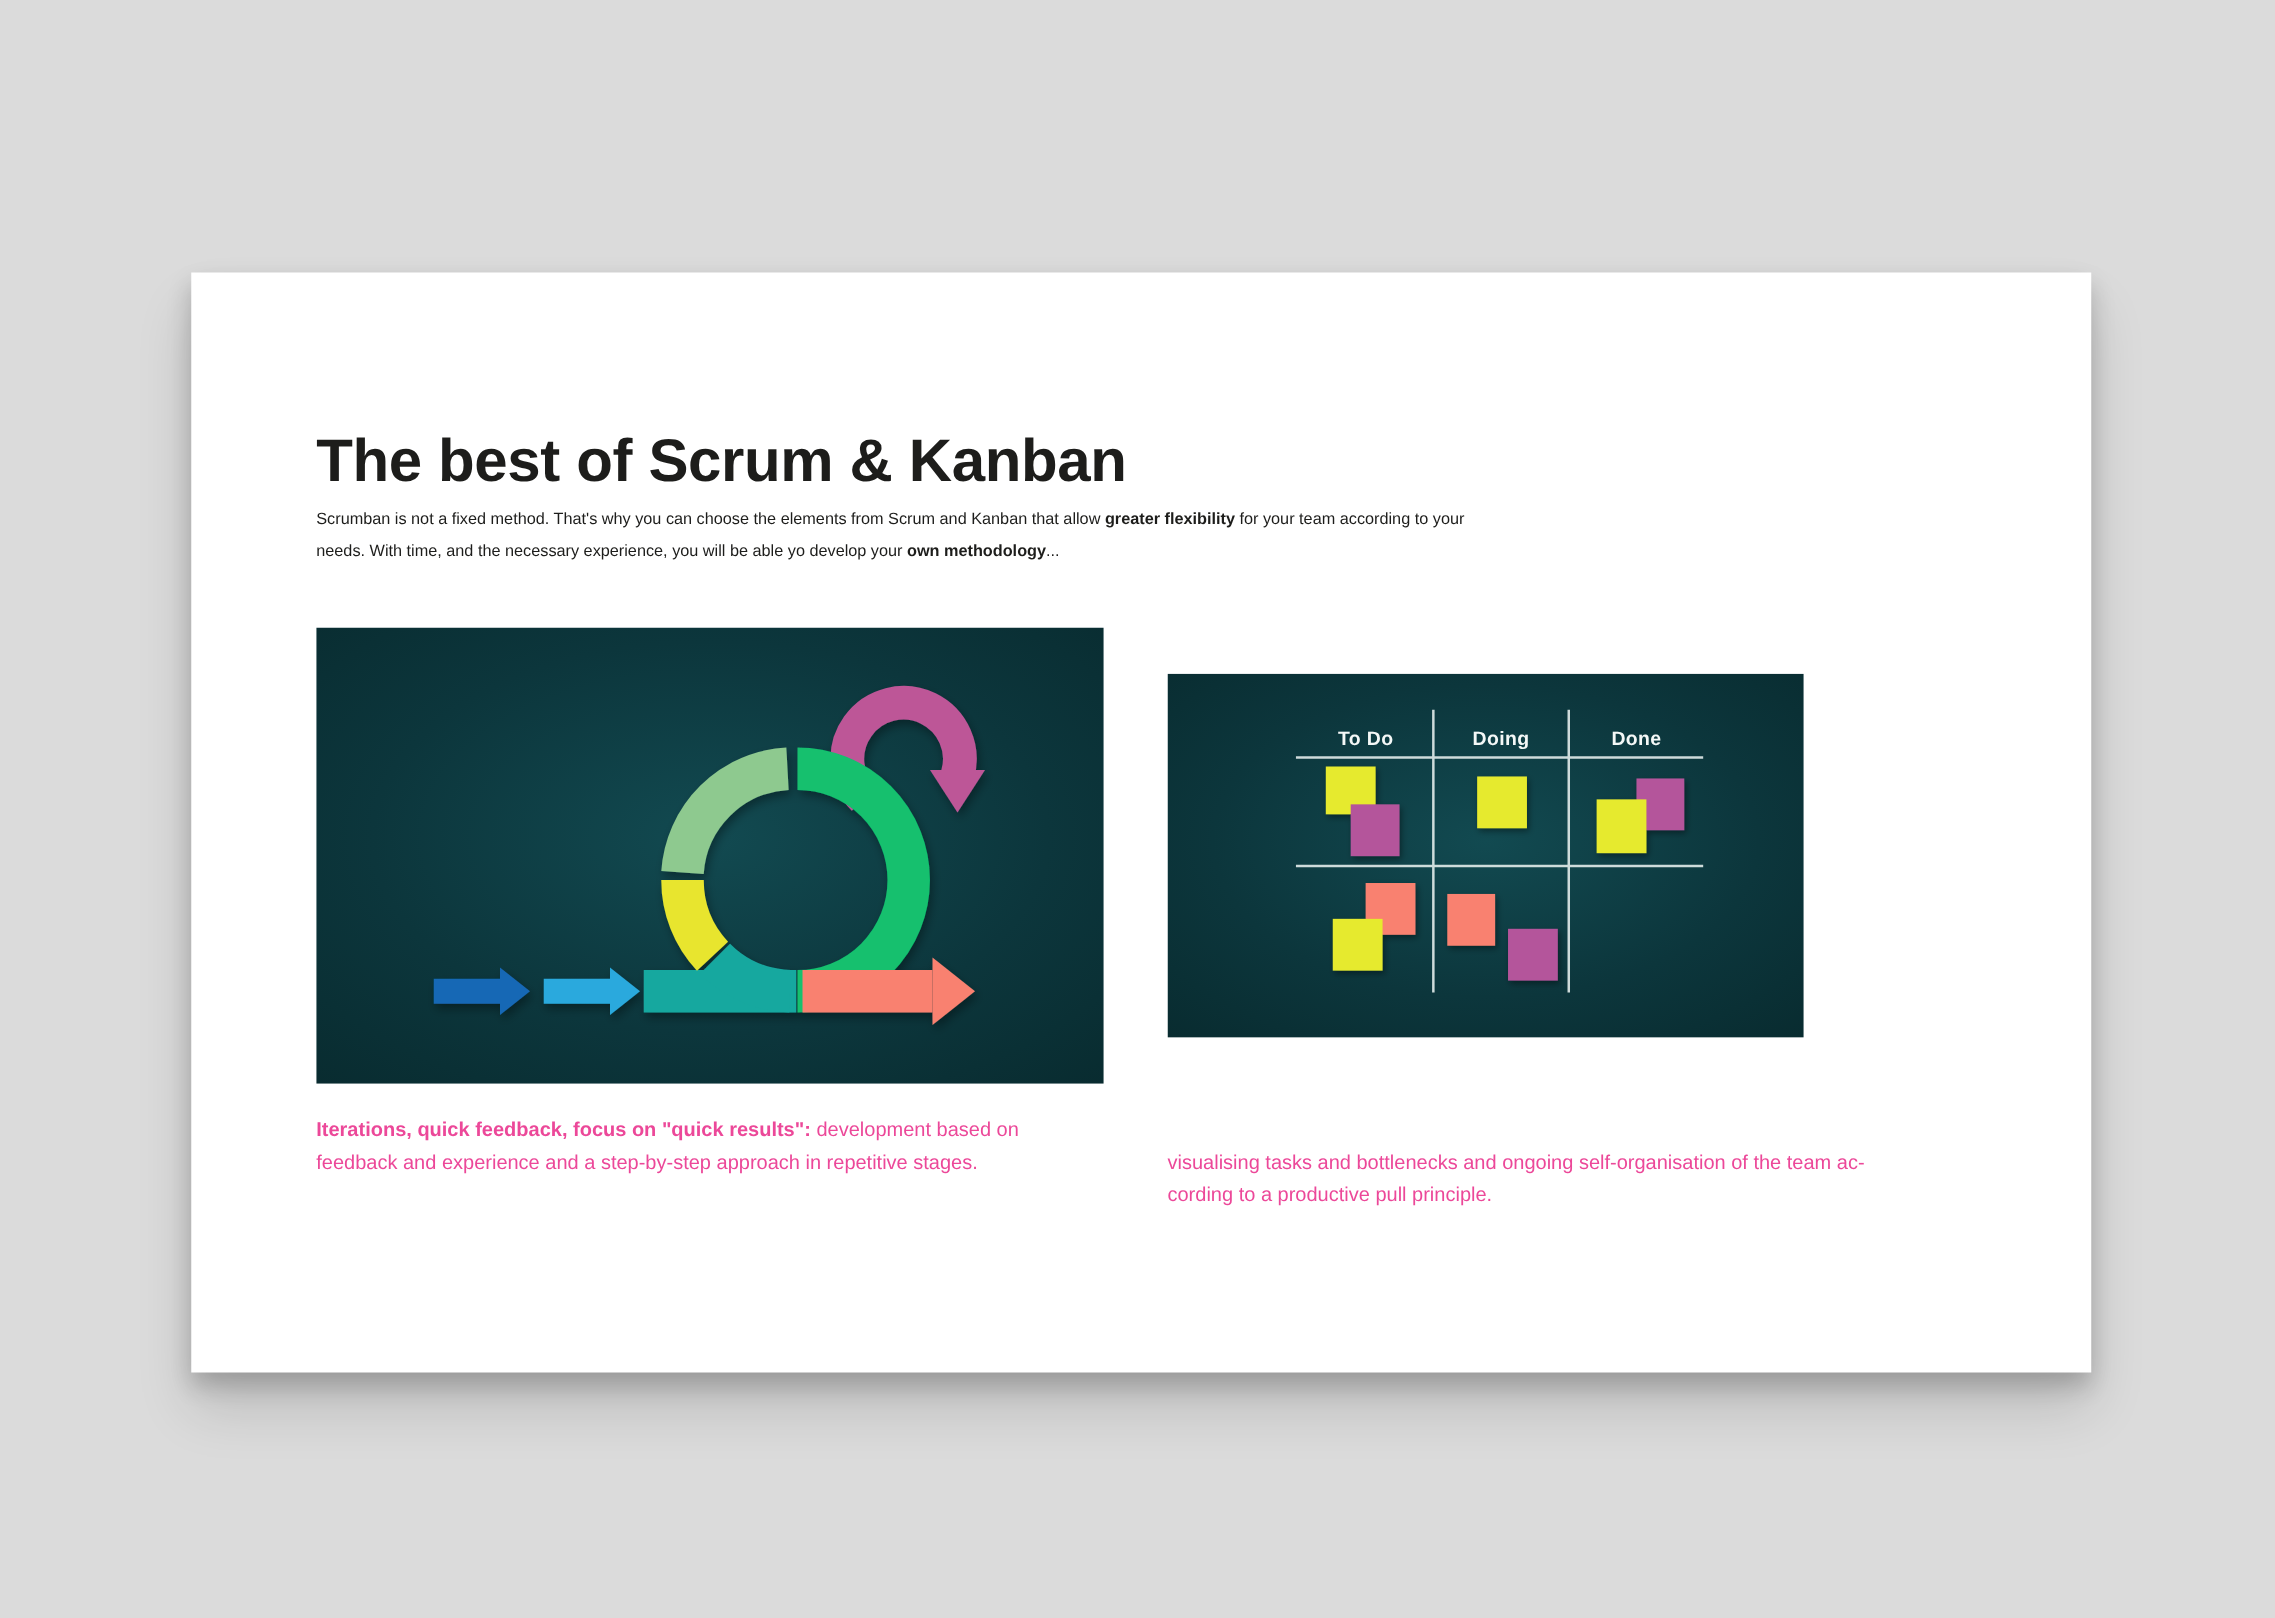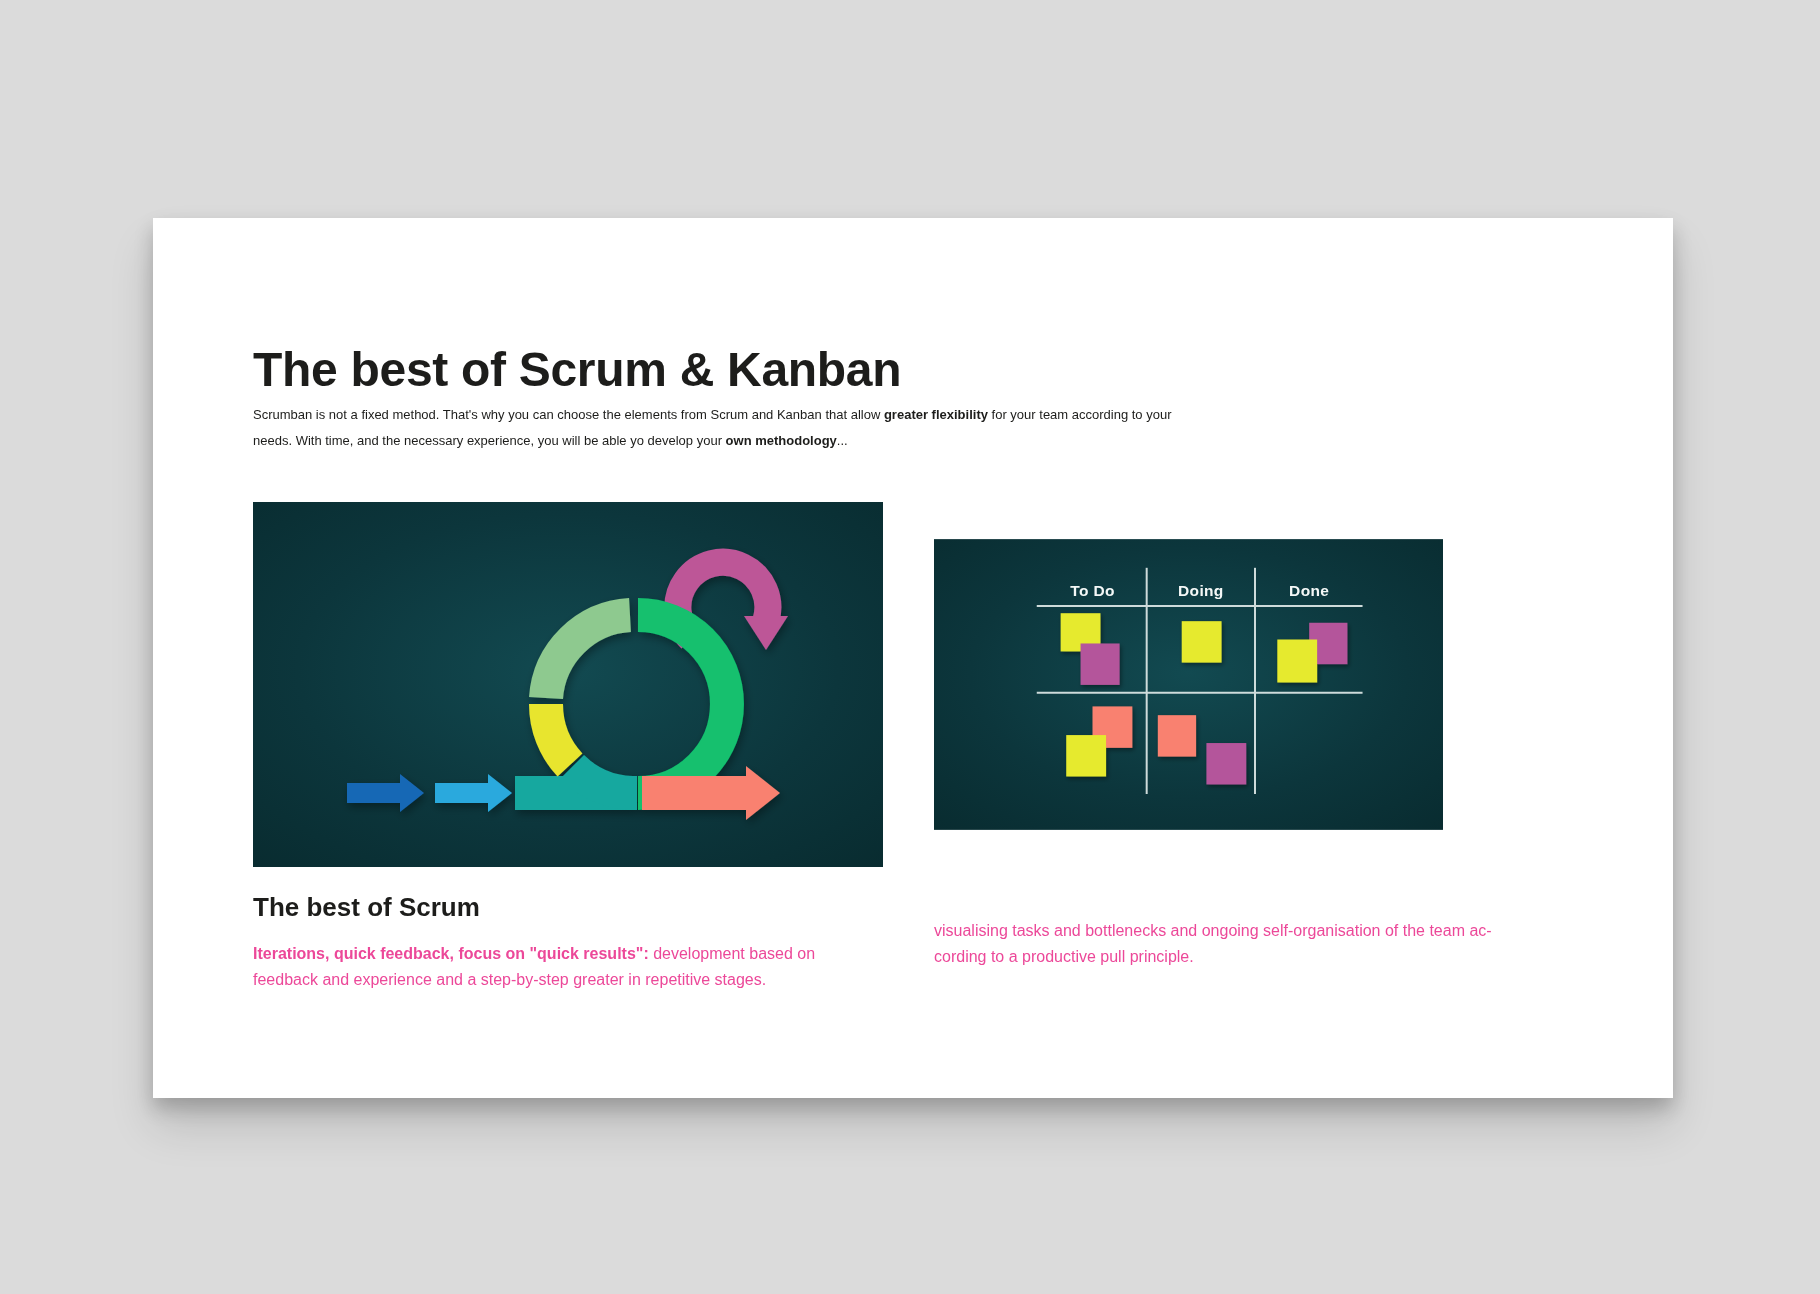--- a/index.html
+++ b/index.html
@@ -100,22 +100,21 @@
             <rect x="431" y="126" width="50" height="54" fill="#e6ea2d"></rect>
             <rect x="199" y="210" width="50" height="52" fill="#f9816f"></rect>
             <rect x="166" y="246" width="50" height="52" fill="#e6ea2d"></rect>
             <rect x="281" y="221" width="48" height="52" fill="#f9816f"></rect>
             <rect x="342" y="256" width="50" height="52" fill="#b4549b"></rect>
           </g>
       </svg>
     </div>
 
     <section class="caption caption-left">
-      <h2>The best of Scrum</h2>
-      <p><strong>Iterations, quick feedback, focus on "quick results":</strong><span> development based on</span><br><span>feedback and experience and a step-by-step greater in repetitive stages.</span></p>
+      <p><strong>Iterations, quick feedback, focus on "quick results":</strong><span> development based on</span><br><span>feedback and experience and a step-by-step approach in repetitive stages.</span></p>
     </section>
 
     <section class="caption caption-right">
       <p><br><span>visualising tasks and bottlenecks and ongoing self-organisation of the team ac-</span><br><span>cording to a productive pull principle.</span></p>
     </section>
 
   </div>
 </div>
 
 </body></html>

